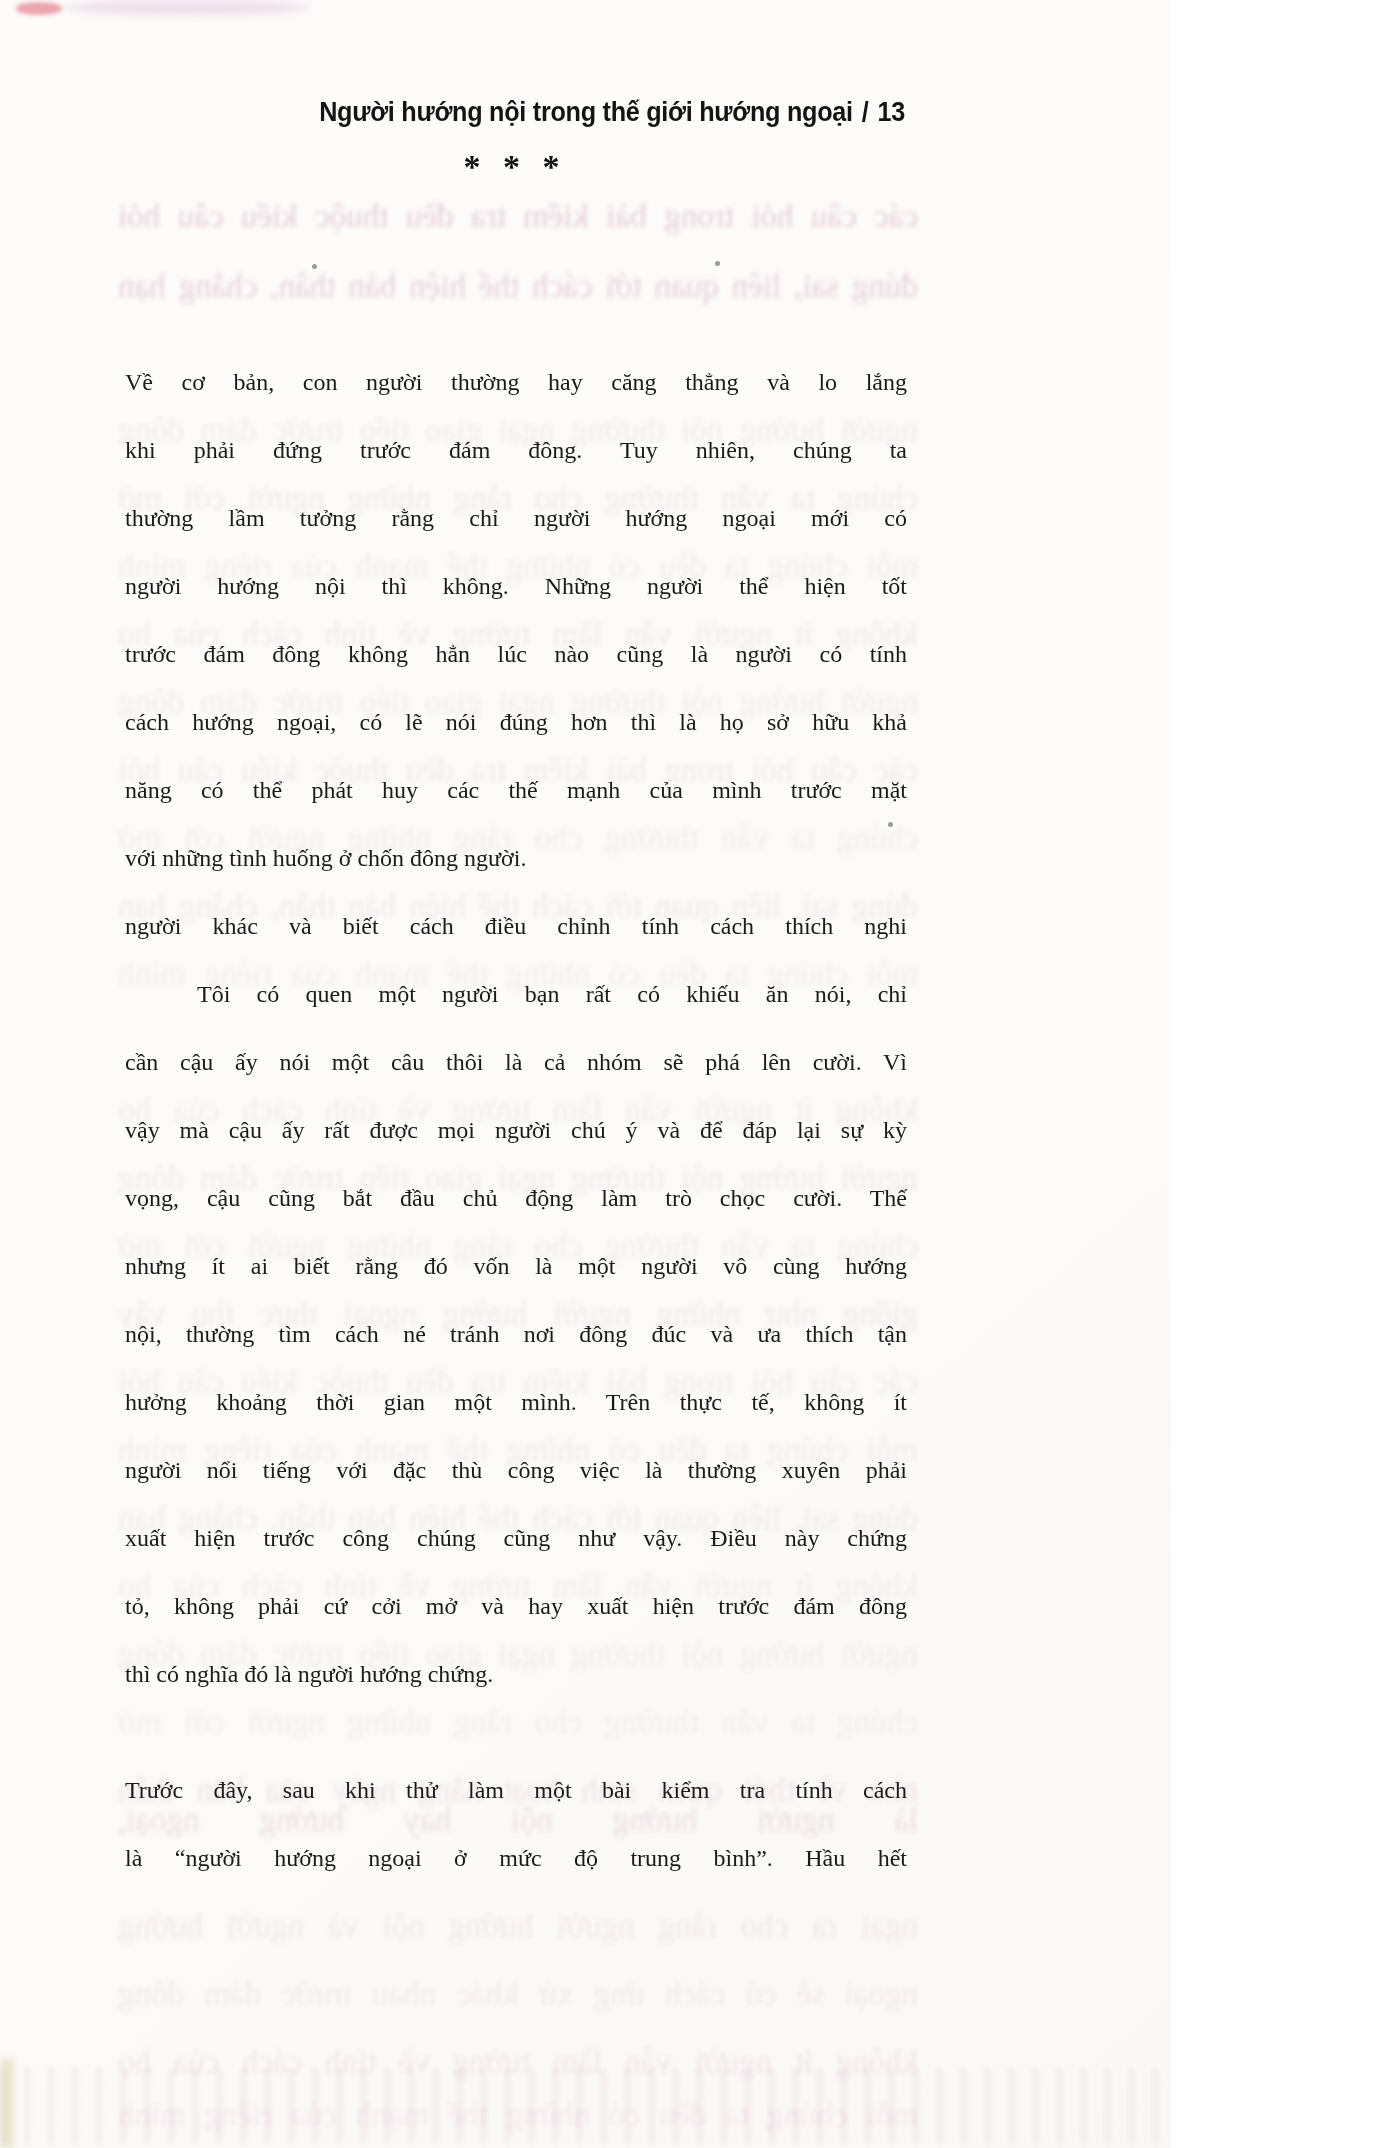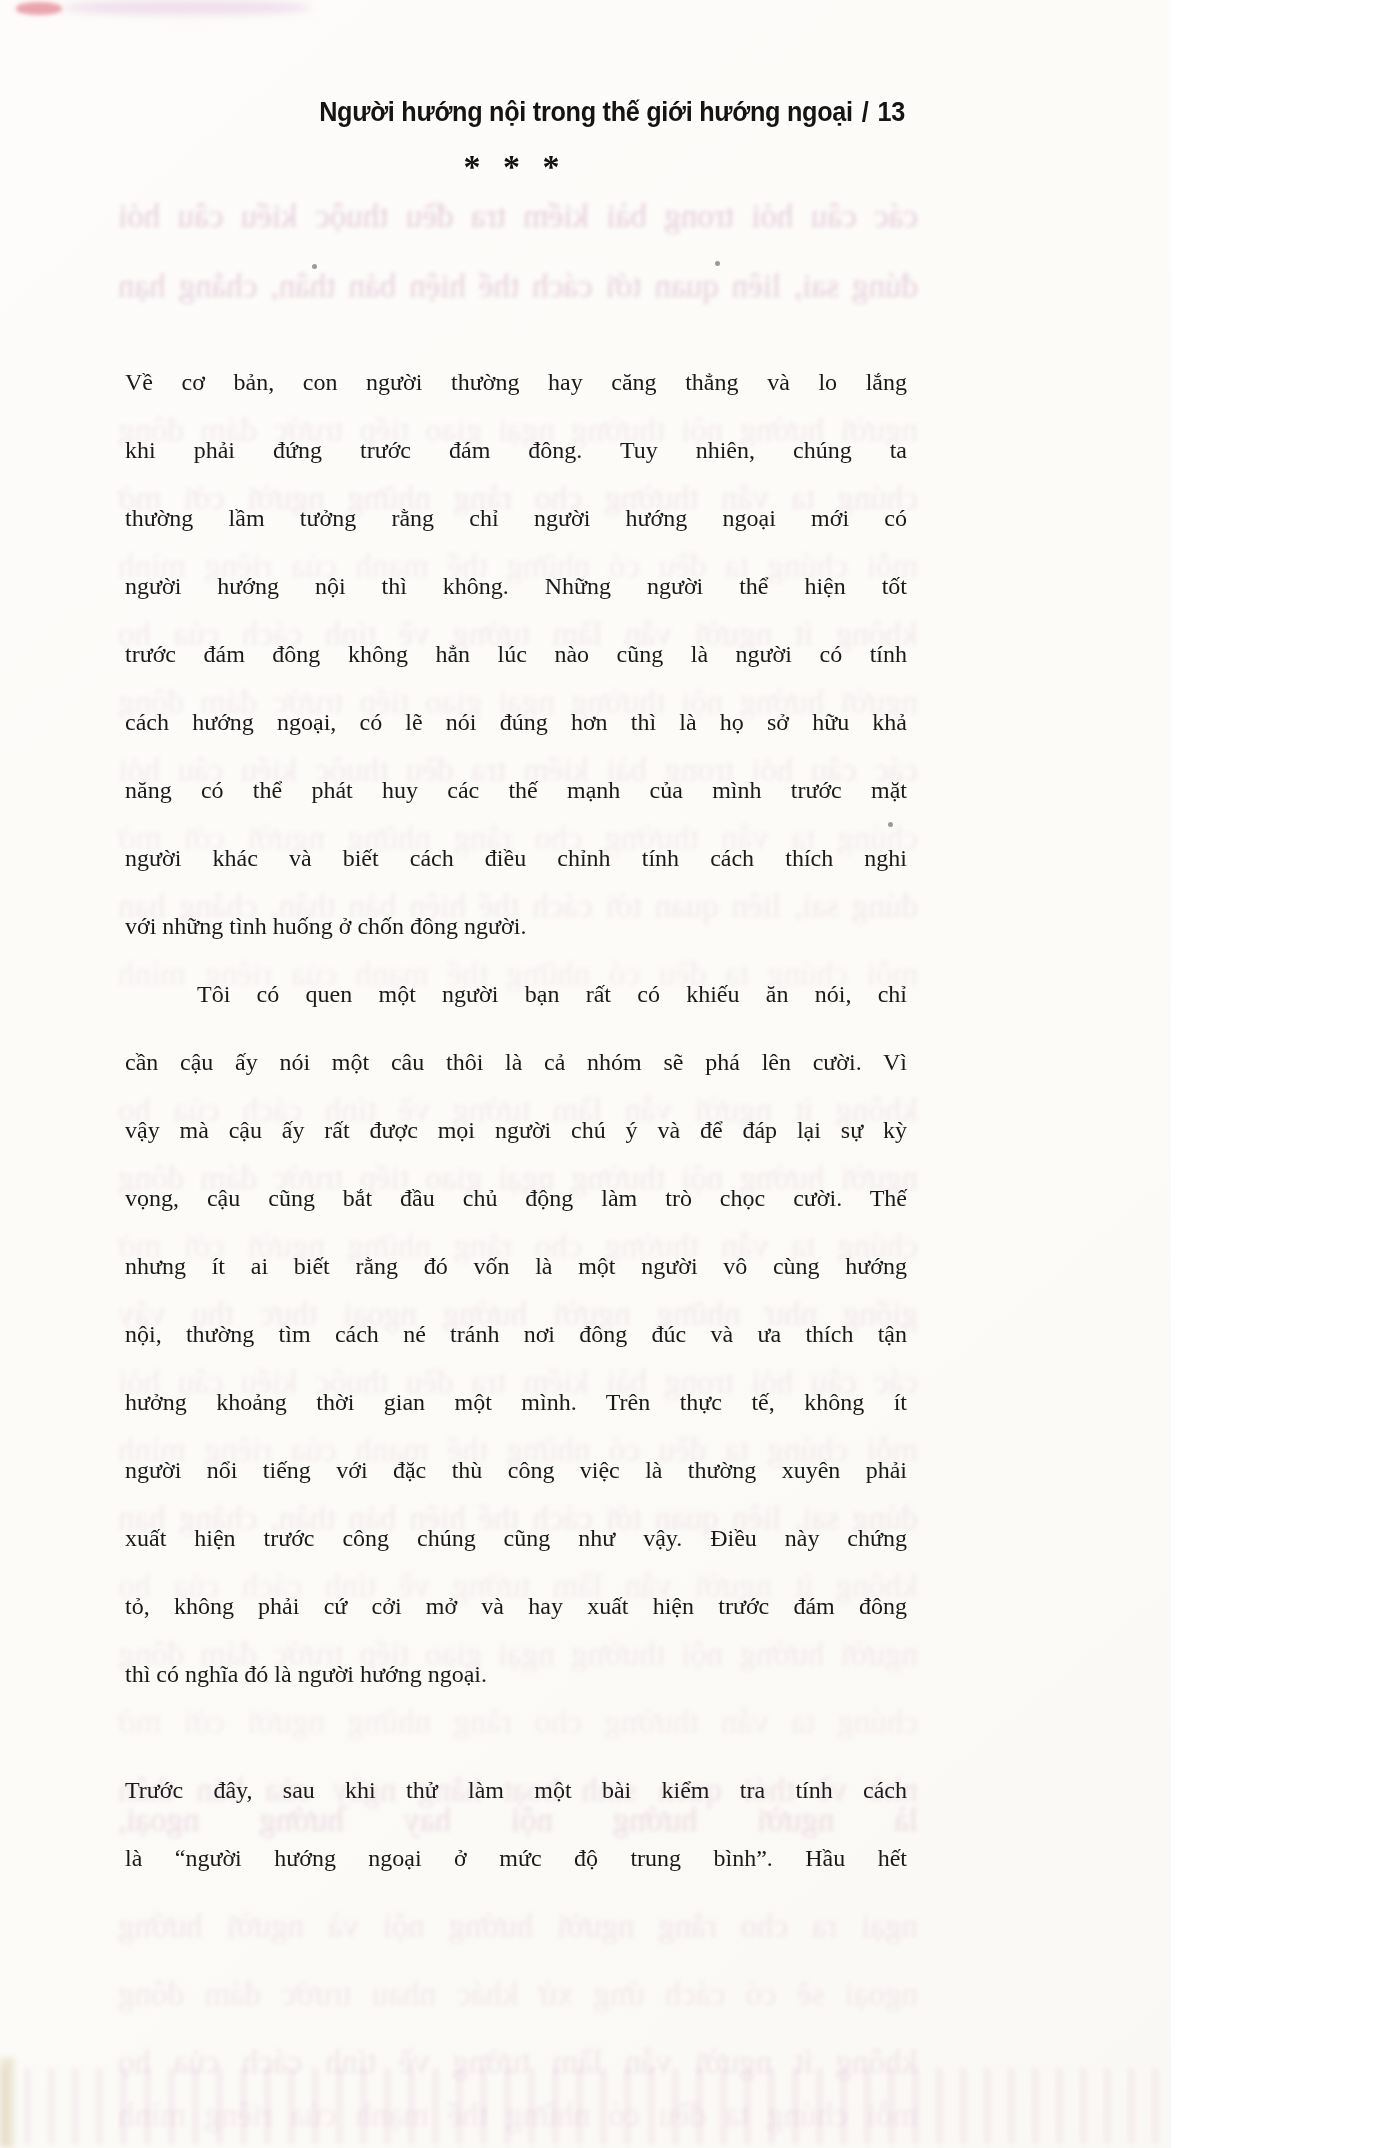--- a/index.html
+++ b/index.html
@@ -132,35 +132,35 @@
 
   <div class="body-text" id="body-text">
       <div class="paragraph">
         <div class="line">Về cơ bản, con người thường hay căng thẳng và lo lắng</div>
         <div class="line">khi phải đứng trước đám đông. Tuy nhiên, chúng ta</div>
         <div class="line">thường lầm tưởng rằng chỉ người hướng ngoại mới có</div>
         <div class="line">người hướng nội thì không. Những người thể hiện tốt</div>
         <div class="line">trước đám đông không hẳn lúc nào cũng là người có tính</div>
         <div class="line">cách hướng ngoại, có lẽ nói đúng hơn thì là họ sở hữu khả</div>
         <div class="line">năng có thể phát huy các thế mạnh của mình trước mặt</div>
+        <div class="line flush-end">với những tình huống ở chốn đông người.</div>
         <div class="line">người khác và biết cách điều chỉnh tính cách thích nghi</div>
-        <div class="line flush-end">với những tình huống ở chốn đông người.</div>
       </div>
       <div class="paragraph indent">
         <div class="line">Tôi có quen một người bạn rất có khiếu ăn nói, chỉ</div>
         <div class="line">cần cậu ấy nói một câu thôi là cả nhóm sẽ phá lên cười. Vì</div>
         <div class="line">vậy mà cậu ấy rất được mọi người chú ý và để đáp lại sự kỳ</div>
         <div class="line">vọng, cậu cũng bắt đầu chủ động làm trò chọc cười. Thế</div>
         <div class="line">nhưng ít ai biết rằng đó vốn là một người vô cùng hướng</div>
         <div class="line">nội, thường tìm cách né tránh nơi đông đúc và ưa thích tận</div>
         <div class="line">hưởng khoảng thời gian một mình. Trên thực tế, không ít</div>
         <div class="line">người nổi tiếng với đặc thù công việc là thường xuyên phải</div>
         <div class="line">xuất hiện trước công chúng cũng như vậy. Điều này chứng</div>
         <div class="line">tỏ, không phải cứ cởi mở và hay xuất hiện trước đám đông</div>
-        <div class="line flush-end">thì có nghĩa đó là người hướng ngoại.</div>
+        <div class="line flush-end">thì có nghĩa đó là người hướng chứng.</div>
       </div>
       <div class="paragraph gap-before">
         <div class="line">Trước đây, sau khi thử làm một bài kiểm tra tính cách</div>
         <div class="line">là “người hướng ngoại ở mức độ trung bình”. Hầu hết</div>
       </div>
     </div>
 
 </div>
 
 </body></html>

